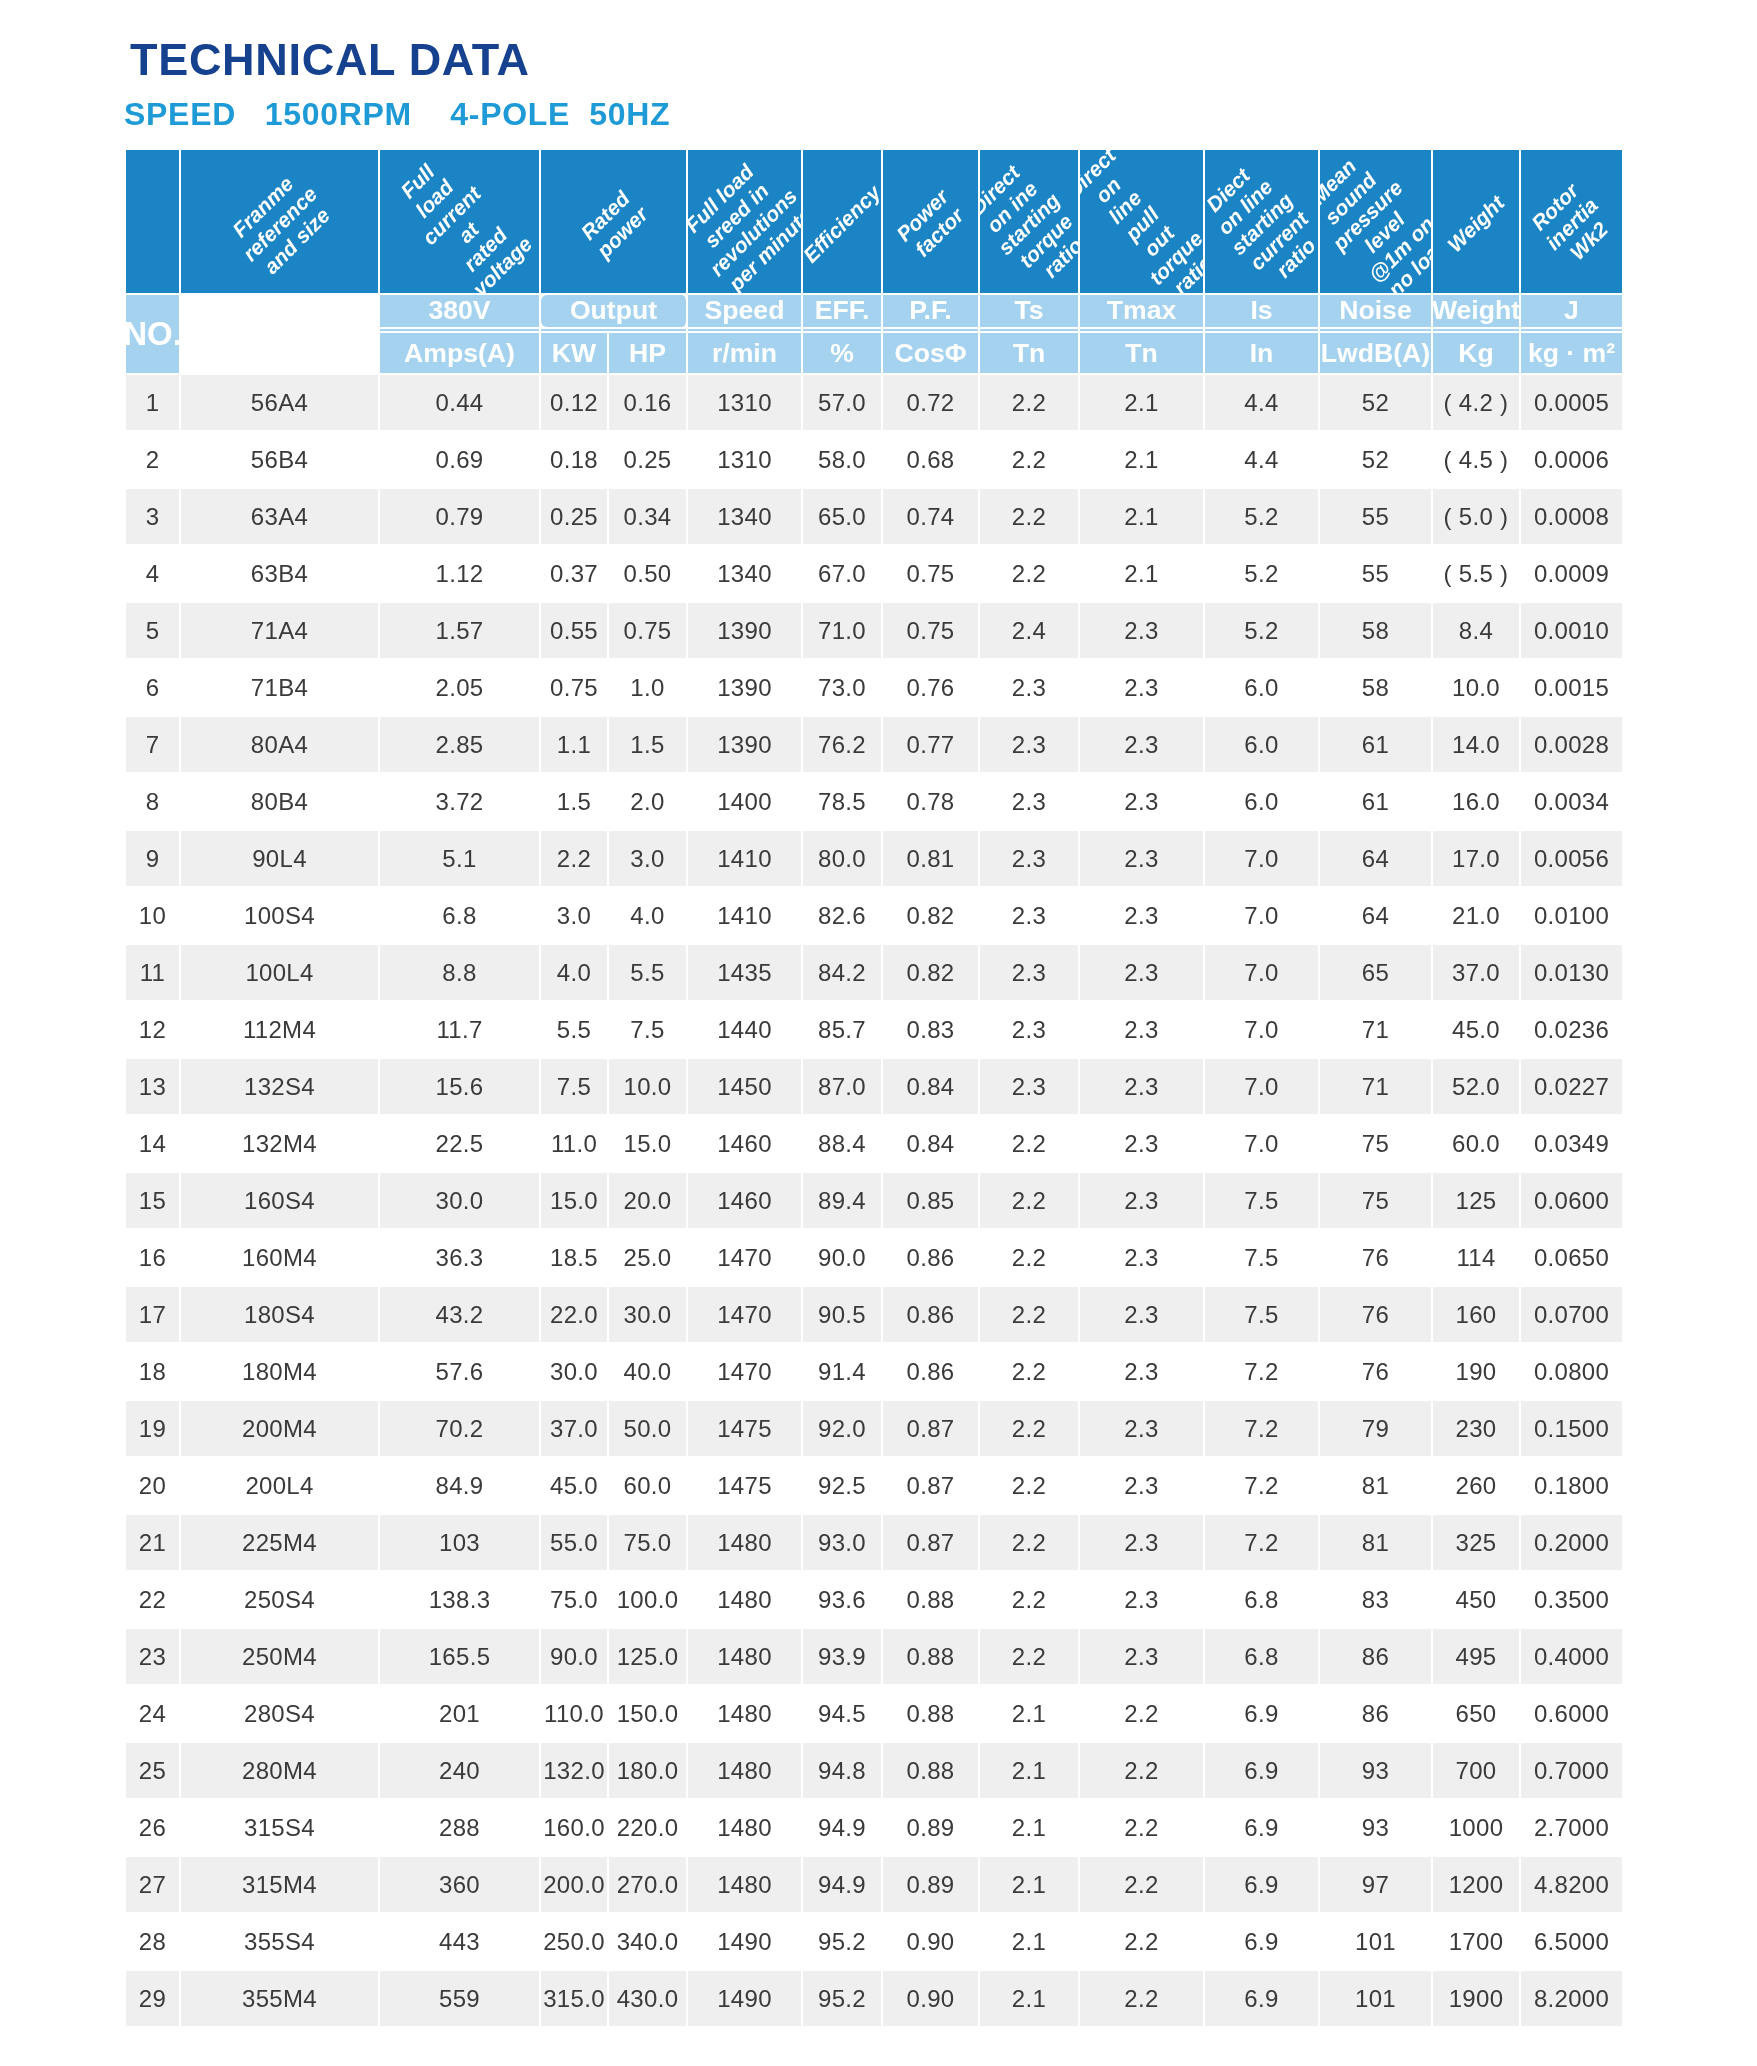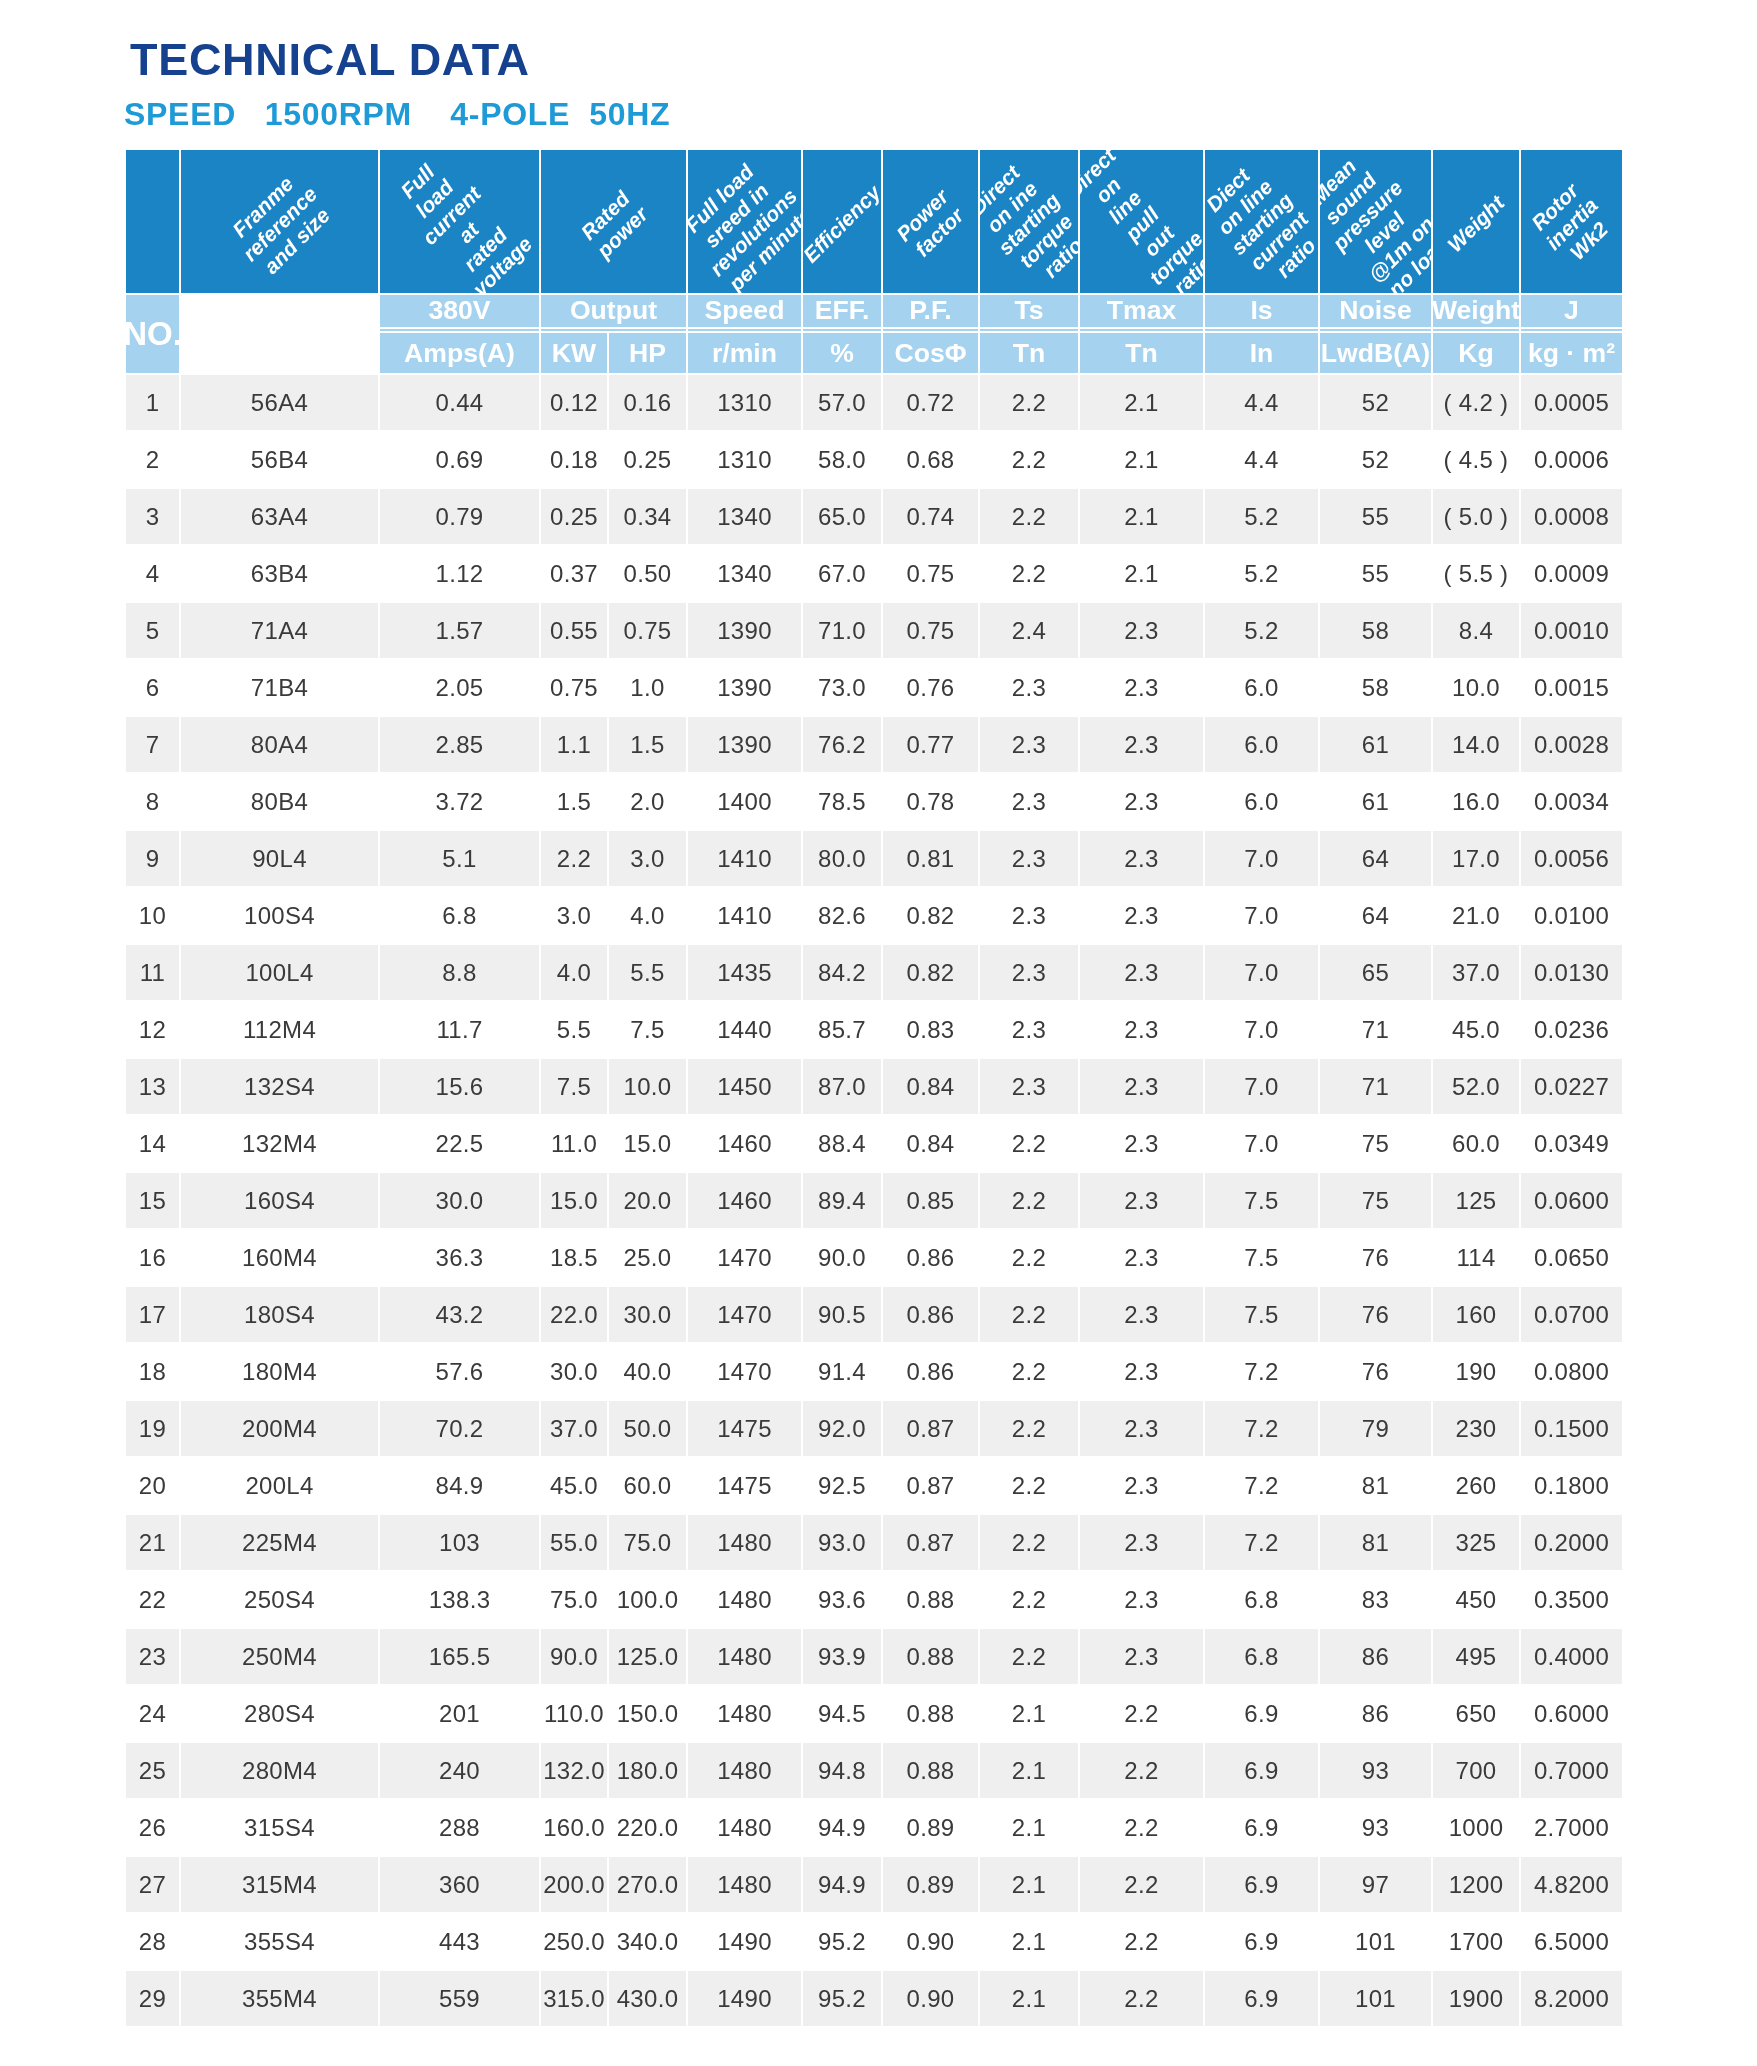--- a/index.html
+++ b/index.html
@@ -132,21 +132,21 @@
   </div>
 
   <div class="grid light-header">
 
     <div class="lh-cell lh-span3" style="grid-column:1;">NO.</div>
 
     <div class="lh-cell lh-top" style="grid-column:3;">380V</div>
     <div class="lh-div" style="grid-column:3;"></div>
     <div class="lh-cell lh-bot" style="grid-column:3;">Amps(A)</div>
 
-    <div class="lh-cell lh-top" style="grid-column:4 / span 2;">Output</div>
+    <div class="lh-cell lh-top" style="grid-column:4 / span 2;border-radius:6px;">Output</div>
     <div class="lh-div" style="grid-column:4 / span 2;"></div>
     <div class="lh-cell lh-bot" style="grid-column:4;">KW</div>
     <div class="lh-cell lh-bot" style="grid-column:5;">HP</div>
 
     <div class="lh-cell lh-top" style="grid-column:6;">Speed</div>
     <div class="lh-div" style="grid-column:6;"></div>
     <div class="lh-cell lh-bot" style="grid-column:6;">r/min</div>
 
     <div class="lh-cell lh-top" style="grid-column:7;">EFF.</div>
     <div class="lh-div" style="grid-column:7;"></div>

